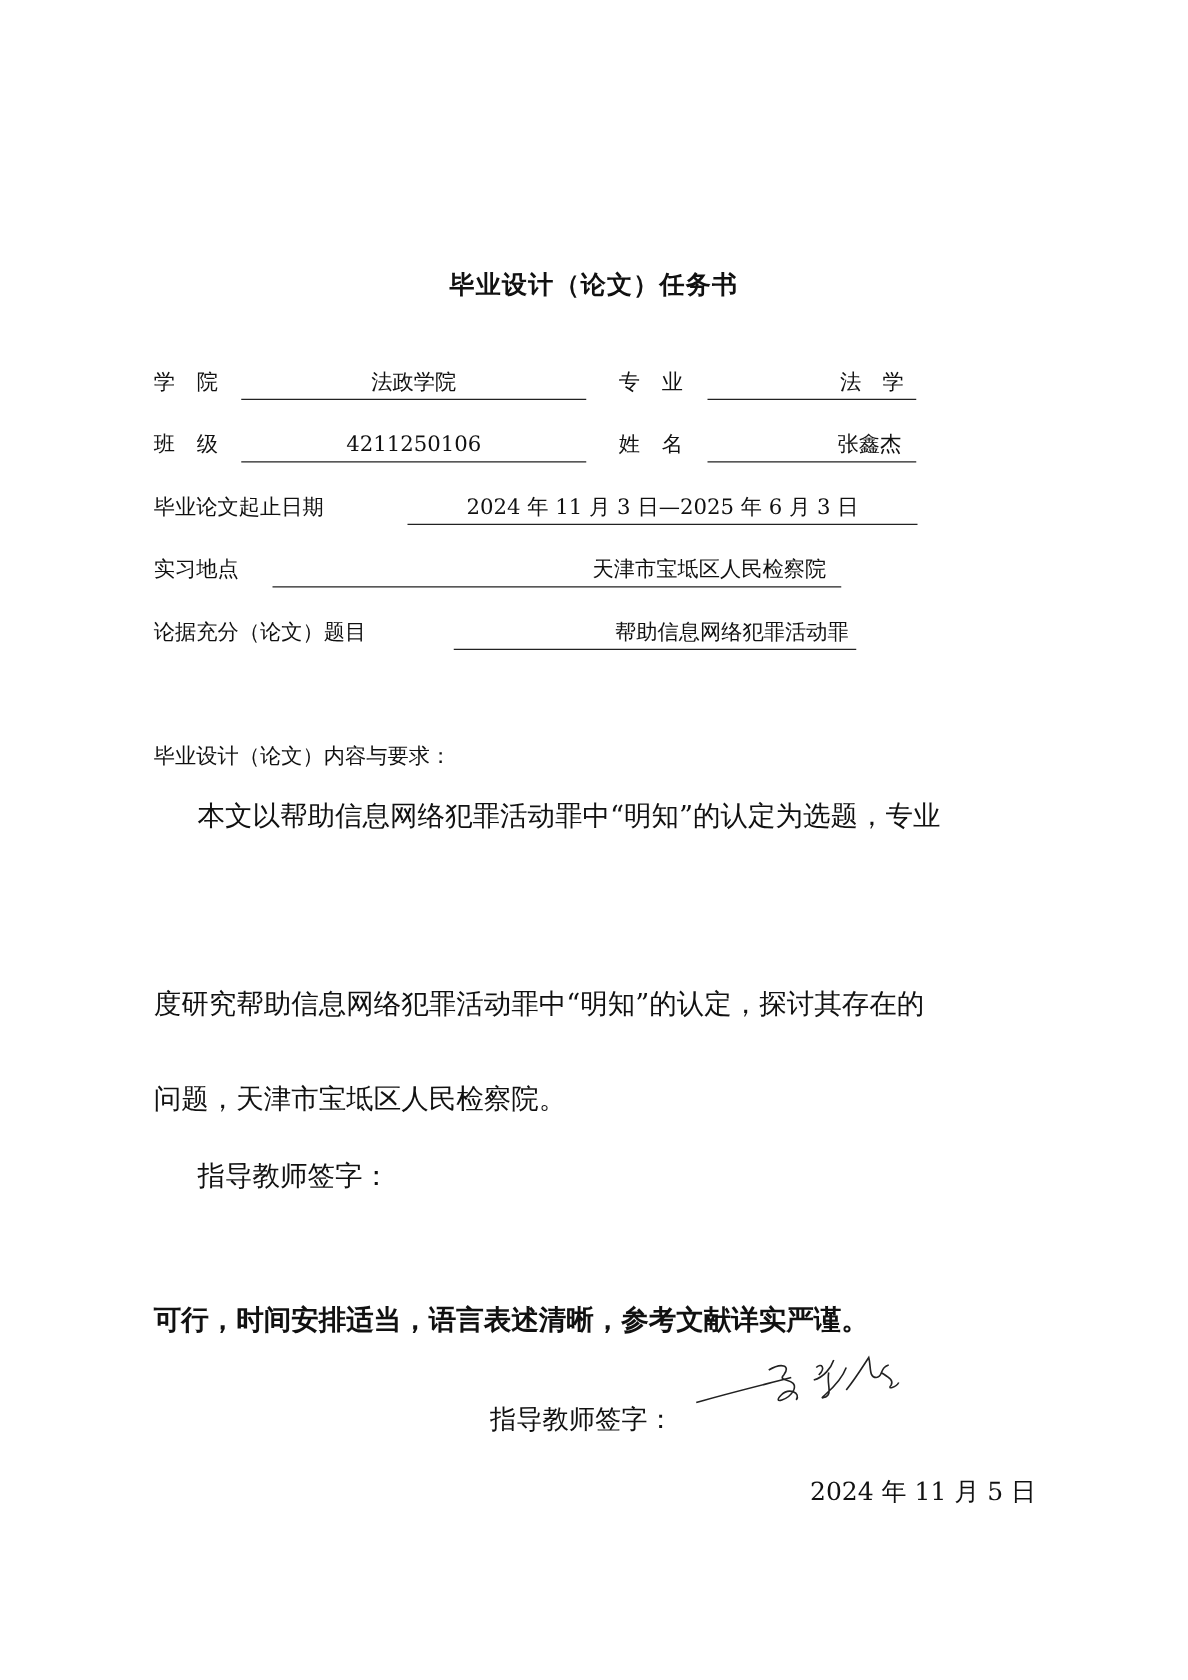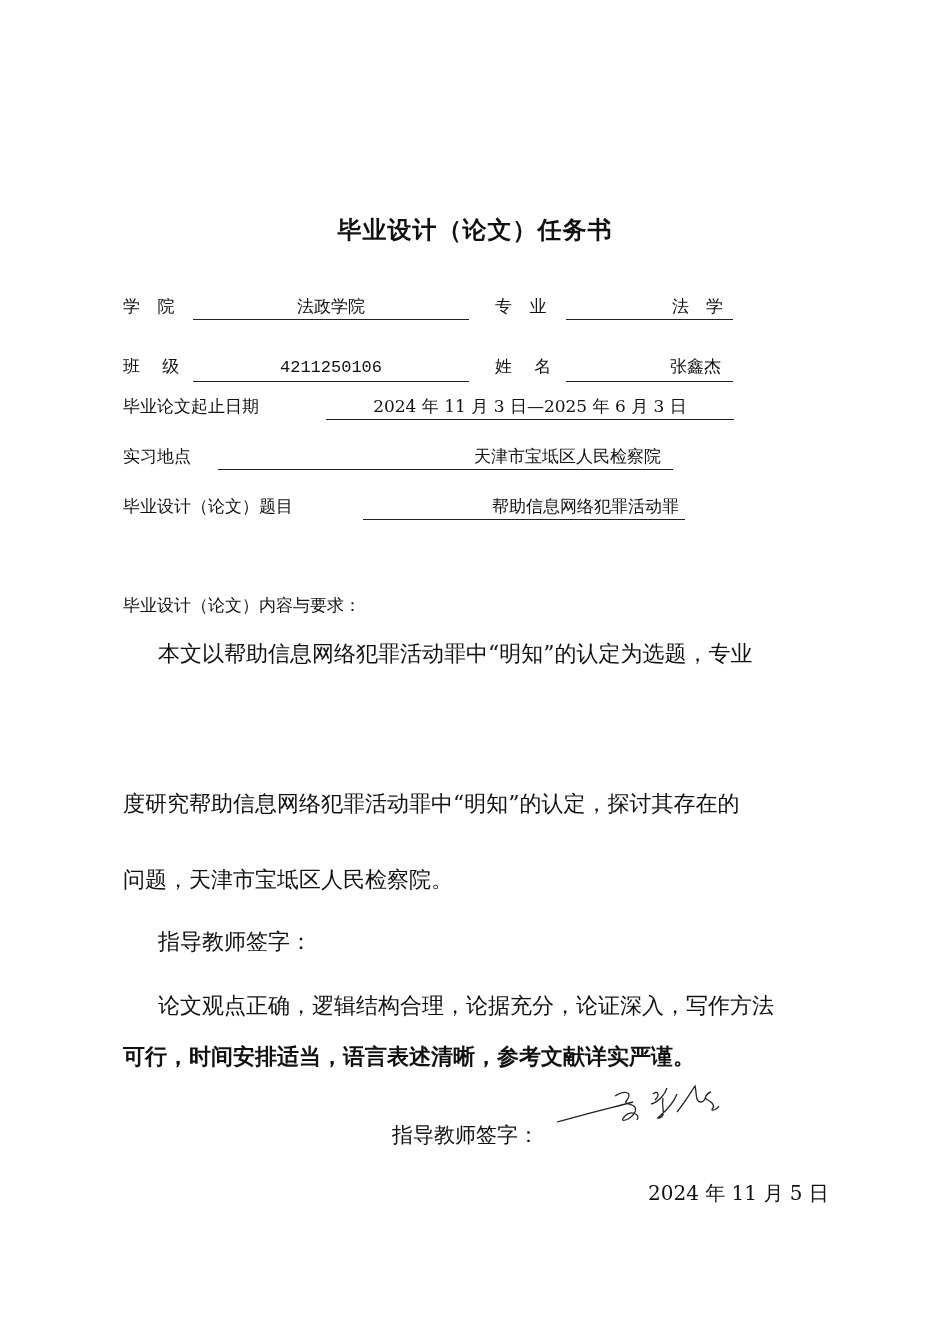--- a/index.html
+++ b/index.html
@@ -4,21 +4,21 @@
   <style>
     html, body { margin: 0; padding: 0; background: #ffffff; }
     body {
       width: 950px; height: 1344px; position: relative; overflow: hidden;
       font-family: "DejaVu Serif", "Liberation Serif", serif;
       color: #111111;
     }
     .page { position: absolute; left: 0; top: 0; width: 950px; height: 1344px; }
     .title {
       position: absolute; left: 0; width: 950px; top: 214px;
-      text-align: center; font-size: 24px; font-weight: bold;
+      text-align: center; font-size: 20px; font-weight: bold;
       font-family: "DejaVu Sans", "Liberation Sans", sans-serif;
       letter-spacing: 1px;
     }
     .line { position: absolute; left: 123px; font-size: 17px; line-height: 28px; white-space: nowrap; }
     .lbl { display: inline-block; }
     .field {
       display: inline-block; position: absolute; top: 0;
       border-bottom: 1.5px solid #222; height: 27px; text-align: center;
     }
     .field span { display: inline-block; }
@@ -37,21 +37,21 @@
     <span class="lbl" style="letter-spacing:6px;">学 院</span>
     <span class="field" style="left:70px; width:276px;">
       <span>法政学院</span>
     </span>
     <span class="lbl" style="position:absolute; left:372px; letter-spacing:6px;">专 业</span>
     <span class="field" style="left:443px; width:167px; text-align:right;">
       <span style="padding-right:10px;">法　学</span>
     </span>
   </div>
 
-  <div class="line" style="top:354px; width:700px; height:28px;font-family:Liberation Mono, monospace;">
+  <div class="line" style="top:342px; width:700px; height:28px;">
     <span class="lbl" style="letter-spacing:6px;">班 级</span>
     <span class="field" style="left:70px; width:276px;">
       <span>4211250106</span>
     </span>
     <span class="lbl" style="position:absolute; left:372px; letter-spacing:6px;">姓 名</span>
     <span class="field" style="left:443px; width:167px; text-align:right;">
       <span style="padding-right:12px;">张鑫杰</span>
     </span>
   </div>
 
@@ -63,35 +63,34 @@
   </div>
 
   <div class="line" style="top:442px; width:700px; height:28px;">
     <span class="lbl">实习地点</span>
     <span class="field" style="left:95px; width:455px; text-align:right;">
       <span style="padding-right:12px;">天津市宝坻区人民检察院</span>
     </span>
   </div>
 
   <div class="line" style="top:492px; width:700px; height:28px;">
-    <span class="lbl">毕业设计（论文）题目</span>
+    <span class="lbl">论据充分（论文）题目</span>
     <span class="field" style="left:240px; width:322px; text-align:right;">
       <span style="padding-right:6px;">帮助信息网络犯罪活动罪</span>
     </span>
   </div>
 
 
   <div class="line" style="top:591px;">毕业设计（论文）内容与要求：</div>
 
   <div class="para" style="top:640px; text-indent:35px; white-space:nowrap;">本文以帮助信息网络犯罪活动罪中“明知”的认定为选题，专业</div>
   <div class="para" style="top:790px; white-space:nowrap;">度研究帮助信息网络犯罪活动罪中“明知”的认定，探讨其存在的</div>
   <div class="para" style="top:866px; white-space:nowrap;">问题，天津市宝坻区人民检察院。</div>
 
   <div class="para" style="top:928px; text-indent:35px;">指导教师签字：</div>
-  <div class="para" style="top:992px; text-indent:35px; white-space:nowrap;">论文观点正确，逻辑结构合理，论据充分，论证深入，写作方法</div>
   <div class="para" style="top:1042px; white-space:nowrap;font-weight:bold;">可行，时间安排适当，语言表述清晰，参考文献详实严谨。</div>
 
   <div class="sigline" style="left:392px; top:1121px;">指导教师签字：</div>
   <div class="signature">
     <svg width="170" height="70" viewBox="0 0 170 70">
       <path d="M2 42 C 30 34, 55 28, 78 22" stroke="#222" stroke-width="1.3" fill="none"></path>
       <path d="M60 16 C 70 10, 78 12, 72 20 C 66 26, 84 22, 80 32 C 76 40, 62 44, 70 36 C 76 30, 86 34, 82 40" stroke="#222" stroke-width="1.3" fill="none"></path>
       <path d="M98 14 C 102 10, 106 14, 100 20 M96 24 C 104 22, 110 14, 112 8 M108 18 C 106 28, 112 36, 104 38 C 98 40, 116 30, 122 14" stroke="#222" stroke-width="1.3" fill="none"></path>
       <path d="M122 32 C 130 22, 136 12, 140 6 C 142 14, 140 22, 146 22 C 152 22, 148 14, 156 12 M150 18 C 156 22, 160 24, 158 28 C 154 32, 162 30, 164 26" stroke="#222" stroke-width="1.3" fill="none"></path>
     </svg>

